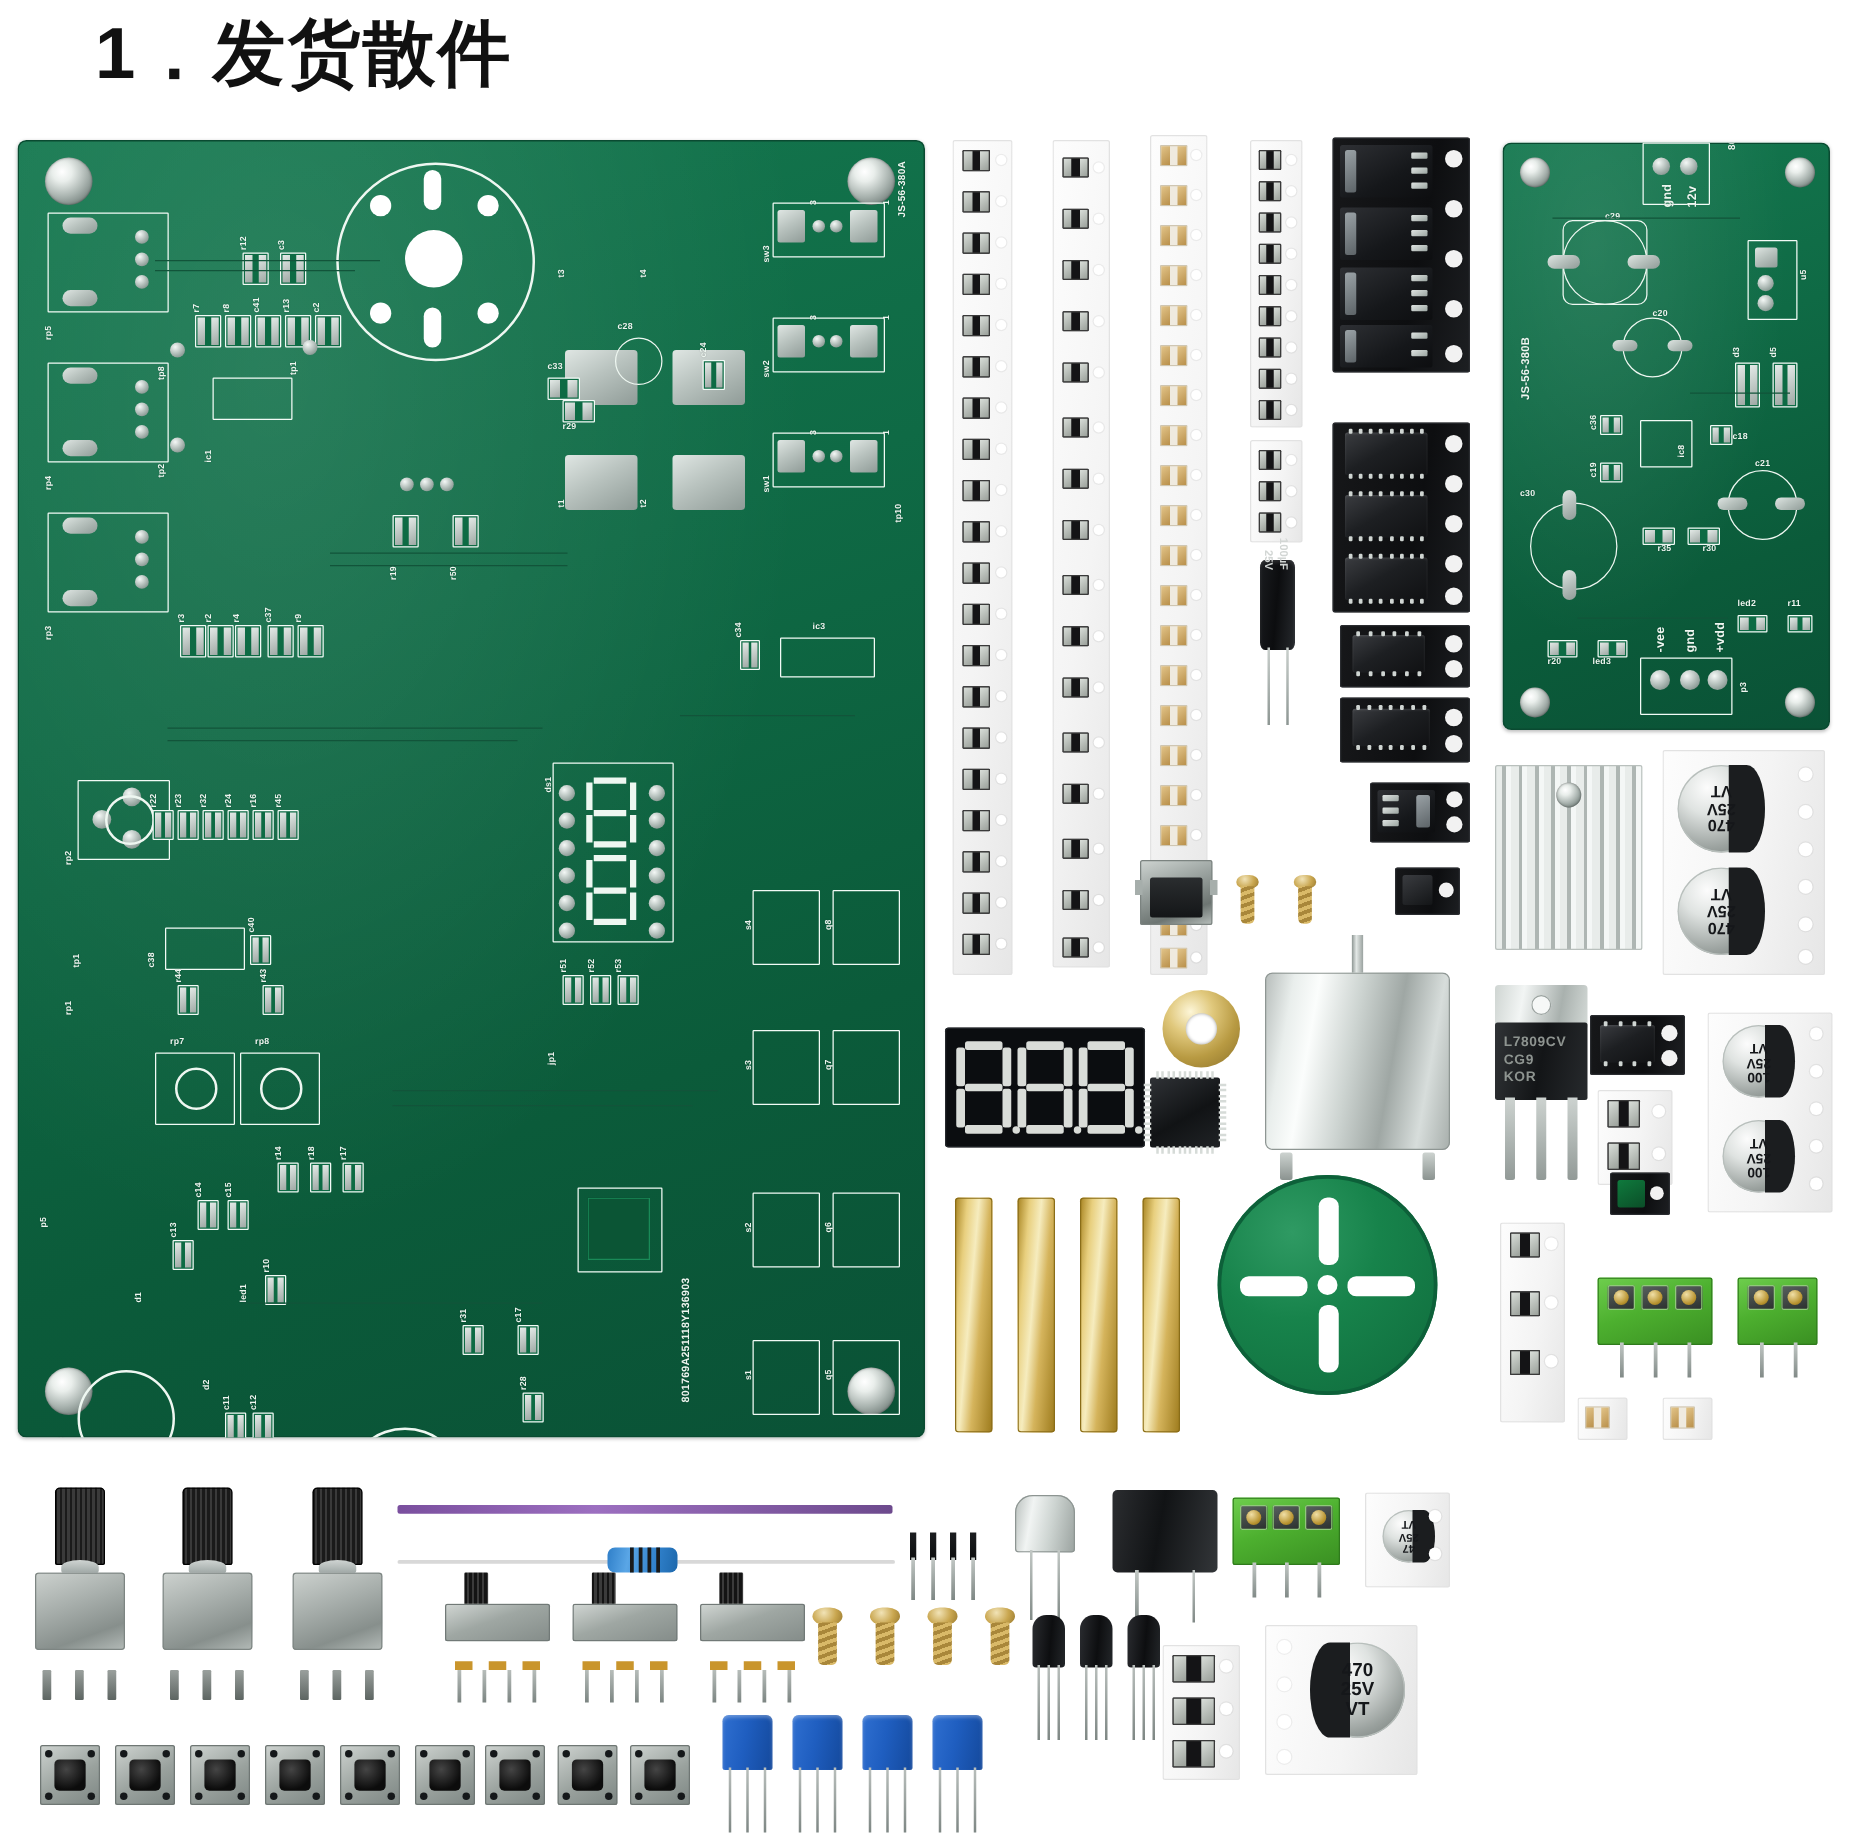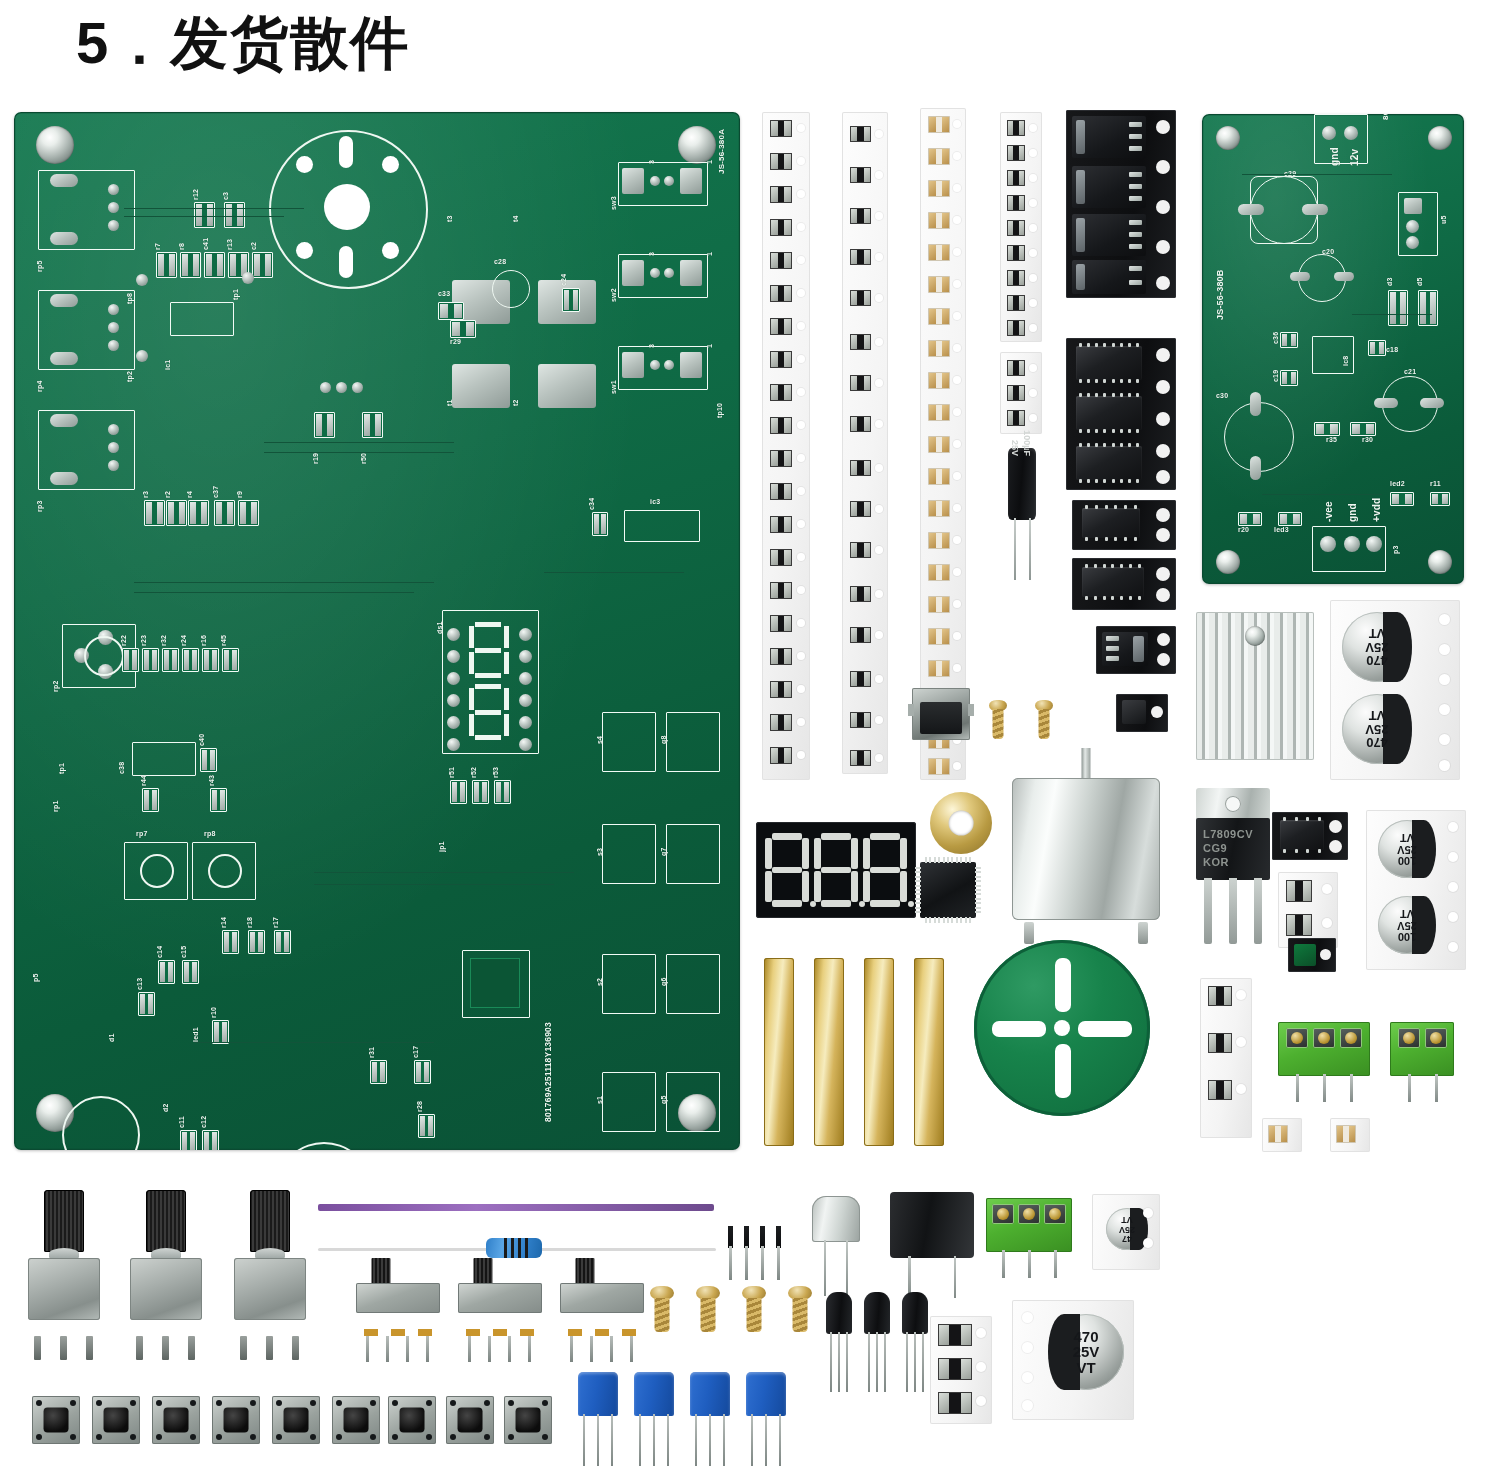--- a/index.html
+++ b/index.html
@@ -249,21 +249,21 @@
 
   .header-pins{position:absolute;}
   .header-pins .p{position:absolute;top:0;width:5px;height:22px;
         background:linear-gradient(#1c1e20,#0c0d0f);}
   .header-pins .p::after{content:"";position:absolute;left:1px;top:20px;width:3px;height:34px;
         background:linear-gradient(#c2c8c5,#7e8784);}
 </style>
 </head>
 <body>
 
-<div id="title">5．发货散件</div>
+<div id="title">1．发货散件</div>
 
 <div class="pcb" id="board-main">
 
   <div class="hole" style="left:22px;top:14px;width:38px;height:38px;"></div>
   <div class="hole" style="left:664px;top:14px;width:38px;height:38px;"></div>
   <div class="hole" style="left:22px;top:982px;width:38px;height:38px;"></div>
   <div class="hole" style="left:664px;top:982px;width:38px;height:38px;"></div>
 
   <div style="position:absolute;left:255px;top:18px;width:155px;height:155px;border:2.2px solid #eef7f1;border-radius:50%;"></div>
   <div style="position:absolute;left:310px;top:72px;width:46px;height:46px;border-radius:50%;background:#ffffff;"></div>

